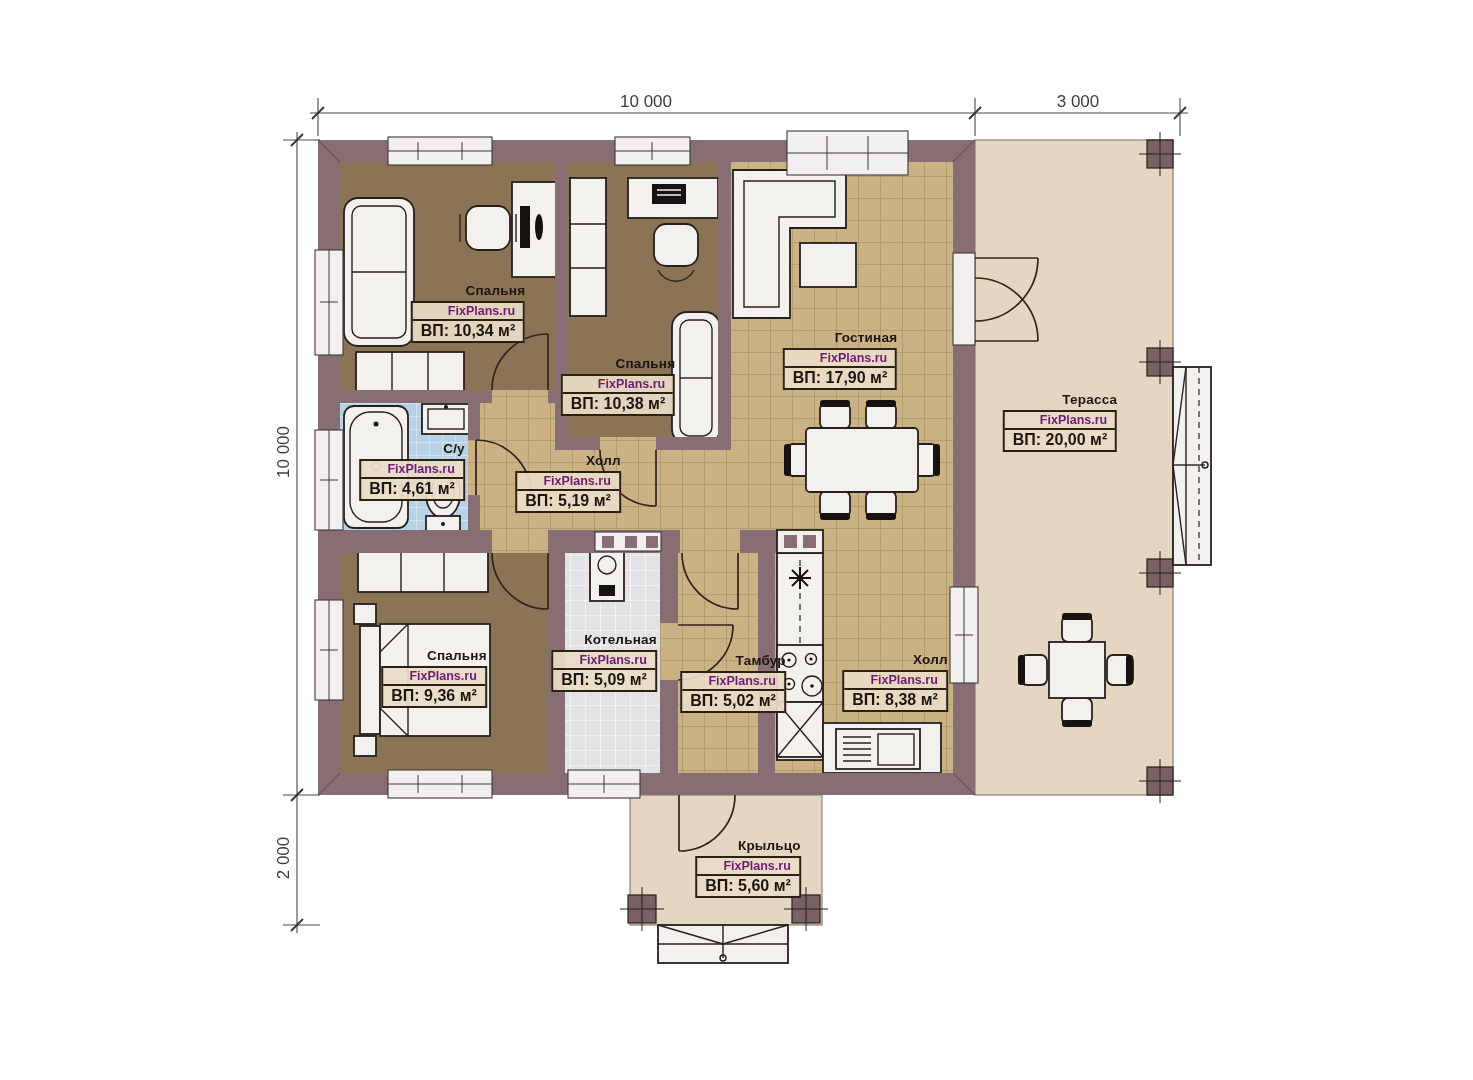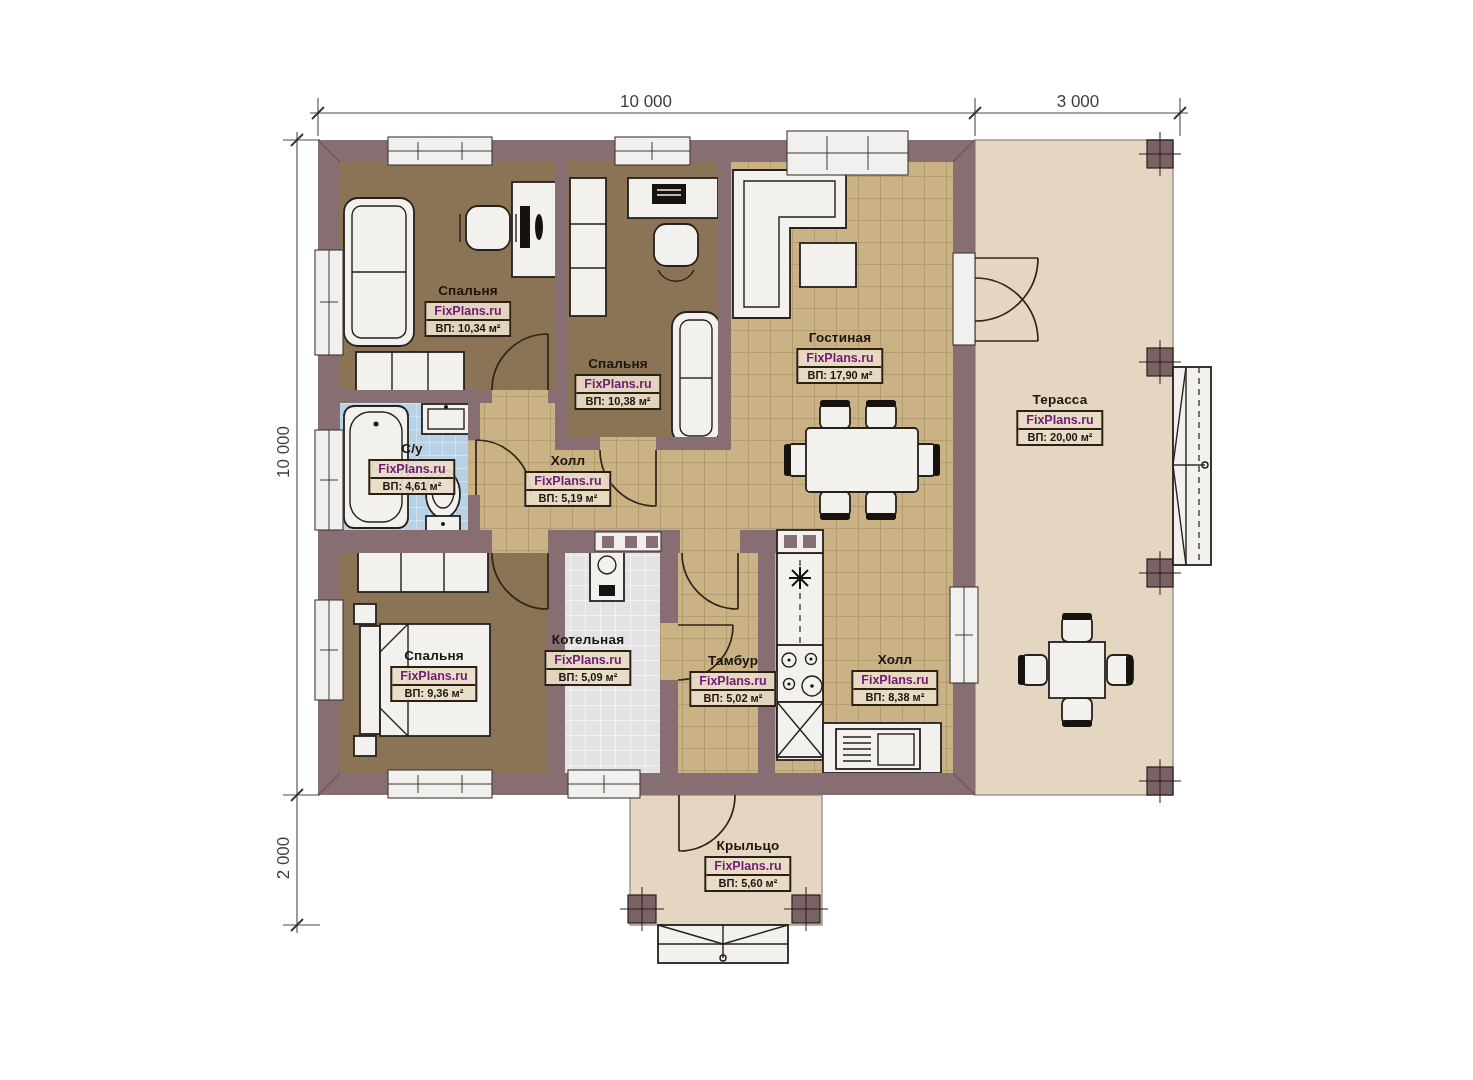--- a/index.html
+++ b/index.html
@@ -25,25 +25,25 @@
   .fo{fill:none;stroke:#26211d;stroke-width:1.4;}
   .fo-dash{fill:none;stroke:#26211d;stroke-width:1.2;stroke-dasharray:6 5;}
   .fd{fill:#151210;stroke:none;}
   .fd-line{stroke:#151210;stroke-width:2;fill:none;}
   .door{fill:none;stroke:#33231b;stroke-width:1.7;}
   .dim{stroke:#4a4a4a;stroke-width:1.1;fill:none;}
   .dim2{stroke:#333333;stroke-width:1.8;fill:none;}
   .cross{stroke:#26211d;stroke-width:1;fill:none;}
 
   
-  .room-label{position:absolute;transform:translateX(-50%);text-align:center;z-index:5;}
+  .room-label{position:absolute;transform:translateX(-50%);text-align:right;z-index:5;}
   .room-name{font-weight:bold;font-size:13.5px;color:#1c1510;white-space:nowrap;letter-spacing:.2px;}
   .room-box{display:inline-block;margin-top:3px;border:2px solid #2c2015;background:var(--label_bg,rgba(232,221,198,.93));}
   .room-site{font-weight:bold;font-size:12.5px;color:#701a75;padding:1px 8px;border-bottom:2px solid #2c2015;white-space:nowrap;}
-  .room-area{font-weight:bold;font-size:11px;color:#1c1510;padding:1px 8px;white-space:nowrap;}
+  .room-area{font-weight:bold;font-size:16px;color:#1c1510;padding:1px 8px;white-space:nowrap;}
 
   
   .dim-label{position:absolute;font-size:17px;color:#3c3c3c;transform:translate(-50%,-50%);white-space:nowrap;z-index:4;}
   .dim-vert{transform:translate(-50%,-50%) rotate(-90deg);}
 </style>
 </head>
 <body>
 
 <div id="stage">
 
@@ -394,21 +394,21 @@
 </div>
 
 <div class="room-label" style="left:434px;top:648px">
   <div class="room-name">Спальня</div>
   <div class="room-box">
     <div class="room-site">FixPlans.ru</div>
     <div class="room-area">ВП: 9,36 м²</div>
   </div>
 </div>
 
-<div class="room-label" style="left:588px;top:632px">
+<div class="room-label" style="left:604px;top:632px">
   <div class="room-name">Котельная</div>
   <div class="room-box">
     <div class="room-site">FixPlans.ru</div>
     <div class="room-area">ВП: 5,09 м²</div>
   </div>
 </div>
 
 <div class="room-label" style="left:733px;top:653px">
   <div class="room-name">Тамбур</div>
   <div class="room-box">

